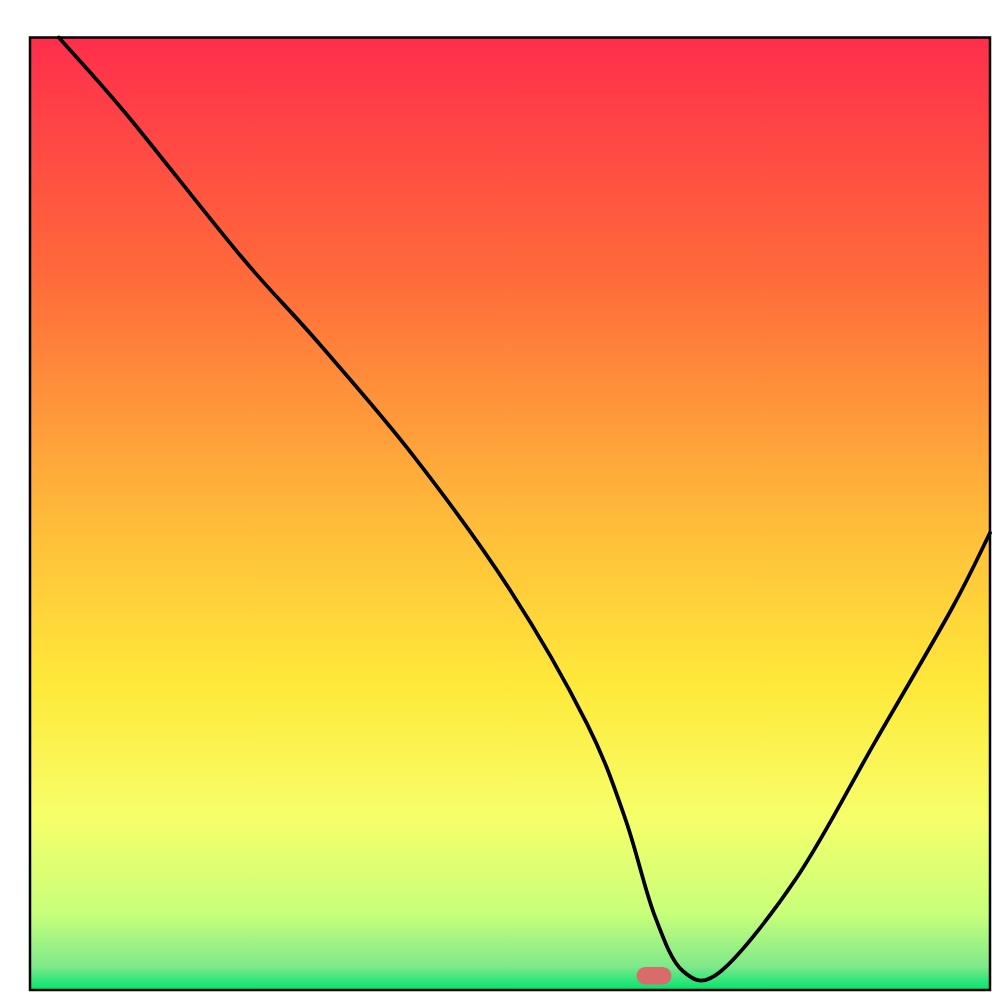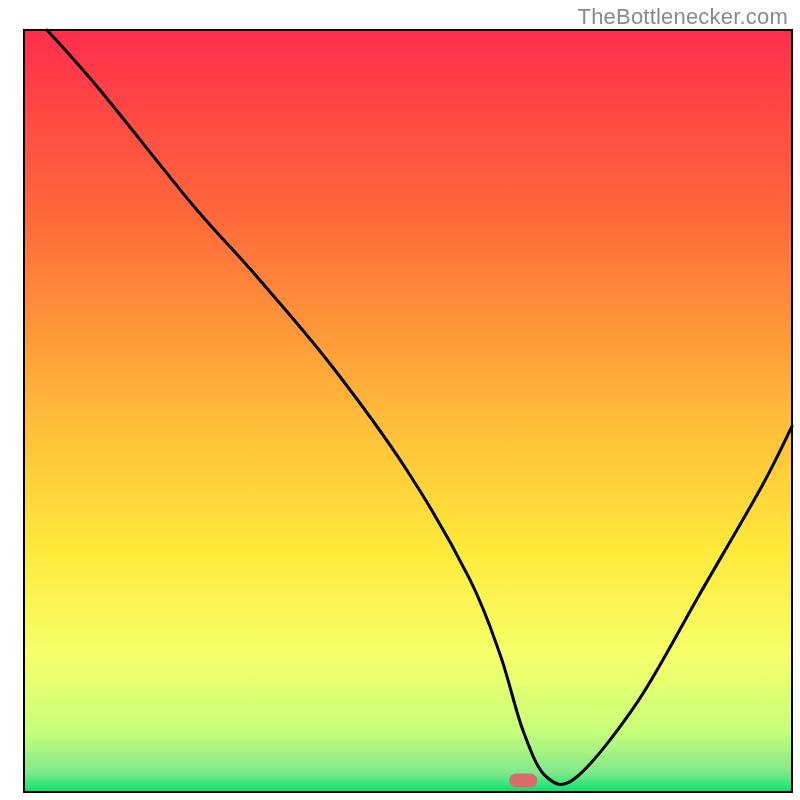--- a/index.html
+++ b/index.html
@@ -4,21 +4,20 @@
 <style>
 html,body{margin:0;padding:0;width:800px;height:800px;overflow:hidden;background:#fff;font-family:Arial,Helvetica,sans-serif}
 .wrap{position:relative;width:800px;height:800px}
 .attrib{position:absolute;top:4px;right:12px;font-size:22px;color:#8a8a8a;letter-spacing:.2px}
 svg{position:absolute;left:0;top:0}
 </style>
 </head>
 <body>
 
 <div class="wrap">
-  <div class="attrib">TheBottlenecker.com</div>
   <svg id="plot" width="800" height="800" viewBox="0 0 800 800">
       <defs>
         <linearGradient id="bg" x1="0" y1="0" x2="0" y2="1">
           <stop offset="0%" stop-color="#ff2e4c"></stop>
           <stop offset="25%" stop-color="#ff6a3a"></stop>
           <stop offset="50%" stop-color="#ffb93a"></stop>
           <stop offset="68%" stop-color="#ffe93a"></stop>
           <stop offset="82%" stop-color="#f6ff6a"></stop>
           <stop offset="92%" stop-color="#c8ff7a"></stop>
           <stop offset="97.5%" stop-color="#7fe98a"></stop>

